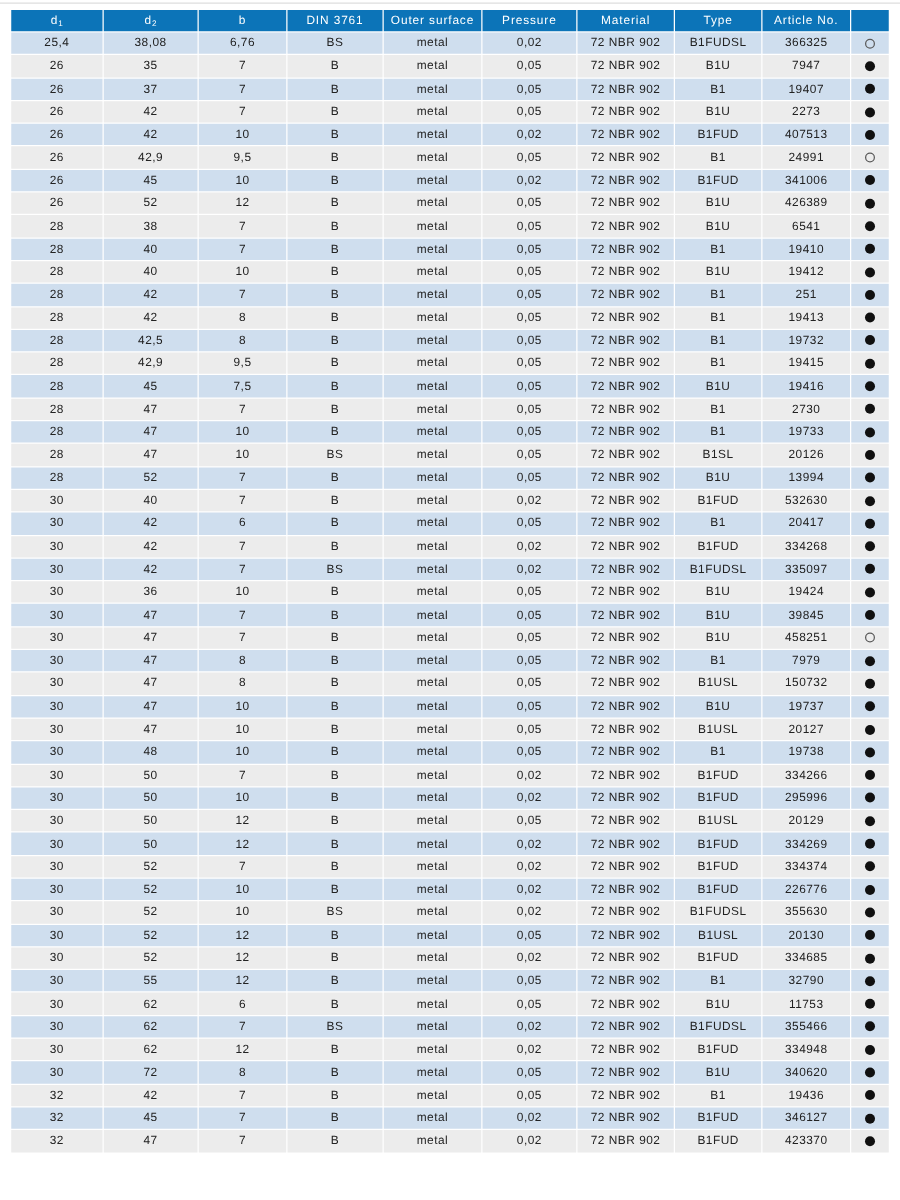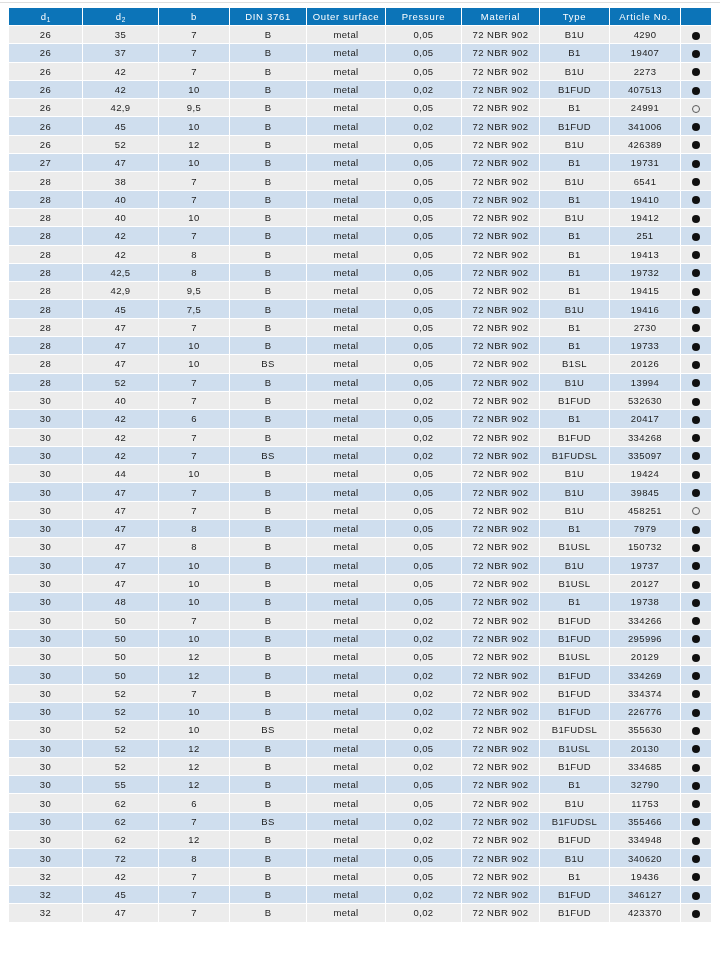--- a/index.html
+++ b/index.html
@@ -55,30 +55,42 @@
       <th>DIN 3761</th>
       <th>Outer surface</th>
       <th>Pressure</th>
       <th>Material</th>
       <th>Type</th>
       <th>Article No.</th>
       <th></th>
     </tr>
   </thead>
   <tbody id="tbody">
+      <tr class="blue">
+        <td>25,4</td>
+        <td>38,08</td>
+        <td>6,76</td>
+        <td>BS</td>
+        <td>metal</td>
+        <td>0,02</td>
+        <td>72 NBR 902</td>
+        <td>B1FUDSL</td>
+        <td>366325</td>
+        <td><span class="dot open"></span></td>
+      </tr>
       <tr class="gray">
         <td>26</td>
         <td>35</td>
         <td>7</td>
         <td>B</td>
         <td>metal</td>
         <td>0,05</td>
         <td>72 NBR 902</td>
         <td>B1U</td>
-        <td>4290</td>
+        <td>7947</td>
         <td><span class="dot filled"></span></td>
       </tr>
       <tr class="blue">
         <td>26</td>
         <td>37</td>
         <td>7</td>
         <td>B</td>
         <td>metal</td>
         <td>0,05</td>
         <td>72 NBR 902</td>
@@ -139,32 +151,20 @@
         <td>52</td>
         <td>12</td>
         <td>B</td>
         <td>metal</td>
         <td>0,05</td>
         <td>72 NBR 902</td>
         <td>B1U</td>
         <td>426389</td>
         <td><span class="dot filled"></span></td>
       </tr>
-      <tr class="blue">
-        <td>27</td>
-        <td>47</td>
-        <td>10</td>
-        <td>B</td>
-        <td>metal</td>
-        <td>0,05</td>
-        <td>72 NBR 902</td>
-        <td>B1</td>
-        <td>19731</td>
-        <td><span class="dot filled"></span></td>
-      </tr>
       <tr class="gray">
         <td>28</td>
         <td>38</td>
         <td>7</td>
         <td>B</td>
         <td>metal</td>
         <td>0,05</td>
         <td>72 NBR 902</td>
         <td>B1U</td>
         <td>6541</td>
@@ -345,21 +345,21 @@
         <td>BS</td>
         <td>metal</td>
         <td>0,02</td>
         <td>72 NBR 902</td>
         <td>B1FUDSL</td>
         <td>335097</td>
         <td><span class="dot filled"></span></td>
       </tr>
       <tr class="gray">
         <td>30</td>
-        <td>44</td>
+        <td>36</td>
         <td>10</td>
         <td>B</td>
         <td>metal</td>
         <td>0,05</td>
         <td>72 NBR 902</td>
         <td>B1U</td>
         <td>19424</td>
         <td><span class="dot filled"></span></td>
       </tr>
       <tr class="blue">

